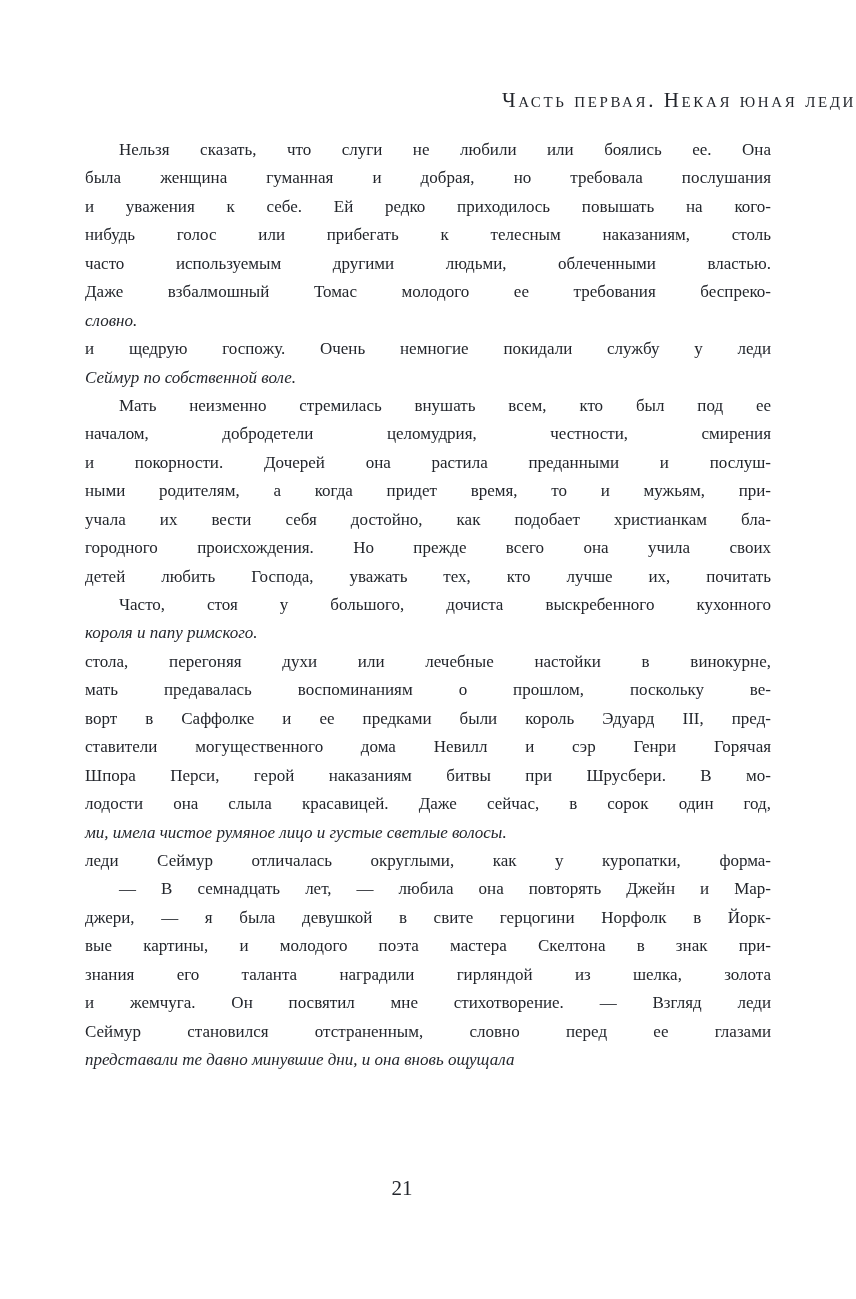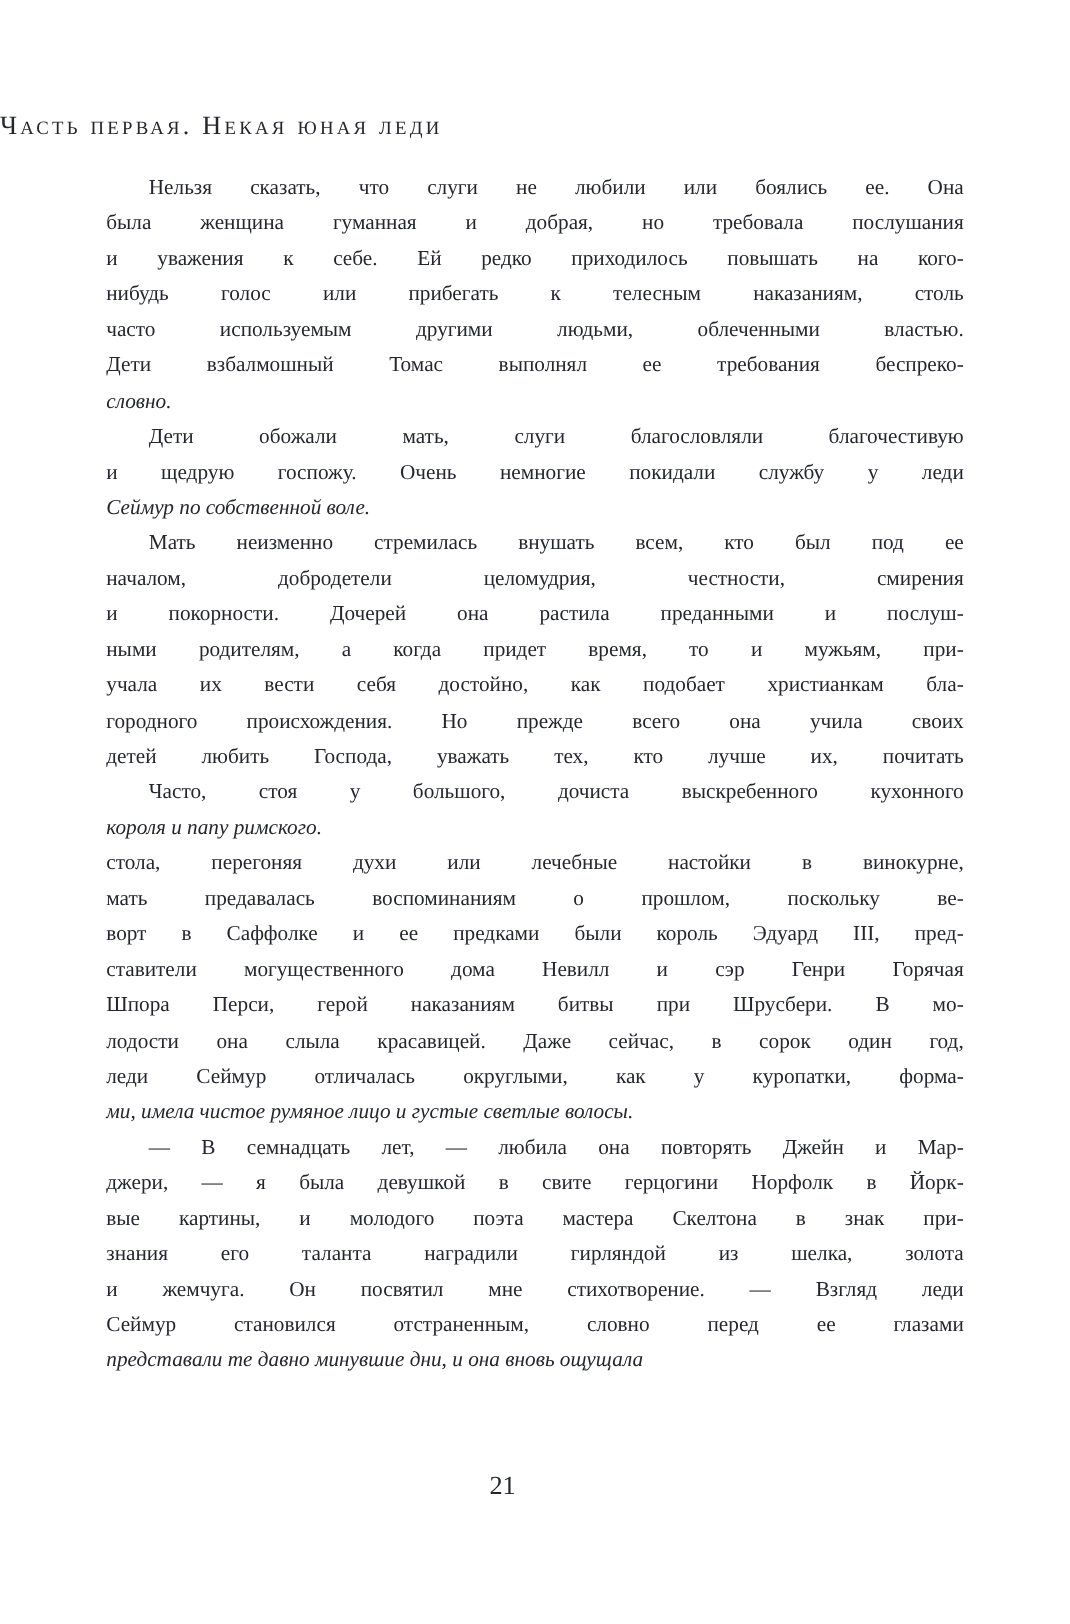--- a/index.html
+++ b/index.html
@@ -14,21 +14,21 @@
     background: #ffffff;
     overflow: hidden;
     font-family: "Liberation Serif", "DejaVu Serif", serif;
     color: #23262c;
   }
   .running-header {
     position: absolute;
     top: 88px;
     left: 0;
     width: 856px;
-    text-align: left;
+    text-align: right;
     font-size: 21px;
     font-variant: small-caps;
     letter-spacing: 2.6px;
     color: #23262c;
     white-space: nowrap;
   }
   .body-text {
     position: absolute;
     top: 136px;
     left: 85px;
@@ -68,42 +68,41 @@
 
 <div class="page">
   <div class="running-header">Часть первая. Некая юная леди</div>
 
   <div class="body-text">
       <div class="line first">Нельзя сказать, что слуги не любили или боялись ее. Она</div>
       <div class="line">была женщина гуманная и добрая, но требовала послушания</div>
       <div class="line">и уважения к себе. Ей редко приходилось повышать на кого-</div>
       <div class="line">нибудь голос или прибегать к телесным наказаниям, столь</div>
       <div class="line">часто используемым другими людьми, облеченными властью.</div>
-      <div class="line">Дети взбалмошный Томас выполнял ее требования беспреко-</div>
+      <div class="line">Даже взбалмошный Томас молодого ее требования беспреко-</div>
       <div class="line last">словно.</div>
-      <div class="line first">Дети обожали мать, слуги благословляли благочестивую</div>
       <div class="line">и щедрую госпожу. Очень немногие покидали службу у леди</div>
       <div class="line last">Сеймур по собственной воле.</div>
       <div class="line first">Мать неизменно стремилась внушать всем, кто был под ее</div>
       <div class="line">началом, добродетели целомудрия, честности, смирения</div>
       <div class="line">и покорности. Дочерей она растила преданными и послуш-</div>
       <div class="line">ными родителям, а когда придет время, то и мужьям, при-</div>
       <div class="line">учала их вести себя достойно, как подобает христианкам бла-</div>
       <div class="line">городного происхождения. Но прежде всего она учила своих</div>
       <div class="line">детей любить Господа, уважать тех, кто лучше их, почитать</div>
       <div class="line first">Часто, стоя у большого, дочиста выскребенного кухонного</div>
       <div class="line last">короля и папу римского.</div>
       <div class="line">стола, перегоняя духи или лечебные настойки в винокурне,</div>
       <div class="line">мать предавалась воспоминаниям о прошлом, поскольку ве-</div>
       <div class="line">ворт в Саффолке и ее предками были король Эдуард III, пред-</div>
       <div class="line">ставители могущественного дома Невилл и сэр Генри Горячая</div>
       <div class="line">Шпора Перси, герой наказаниям битвы при Шрусбери. В мо-</div>
       <div class="line">лодости она слыла красавицей. Даже сейчас, в сорок один год,</div>
+      <div class="line last">ми, имела чистое румяное лицо и густые светлые волосы.</div>
       <div class="line">леди Сеймур отличалась округлыми, как у куропатки, форма-</div>
-      <div class="line last">ми, имела чистое румяное лицо и густые светлые волосы.</div>
       <div class="line first">— В семнадцать лет, — любила она повторять Джейн и Мар-</div>
       <div class="line">джери, — я была девушкой в свите герцогини Норфолк в Йорк-</div>
       <div class="line">вые картины, и молодого поэта мастера Скелтона в знак при-</div>
       <div class="line">знания его таланта наградили гирляндой из шелка, золота</div>
       <div class="line">и жемчуга. Он посвятил мне стихотворение. — Взгляд леди</div>
       <div class="line">Сеймур становился отстраненным, словно перед ее глазами</div>
       <div class="line last">представали те давно минувшие дни, и она вновь ощущала</div>
     </div>
 
   <div class="page-number">21</div>

